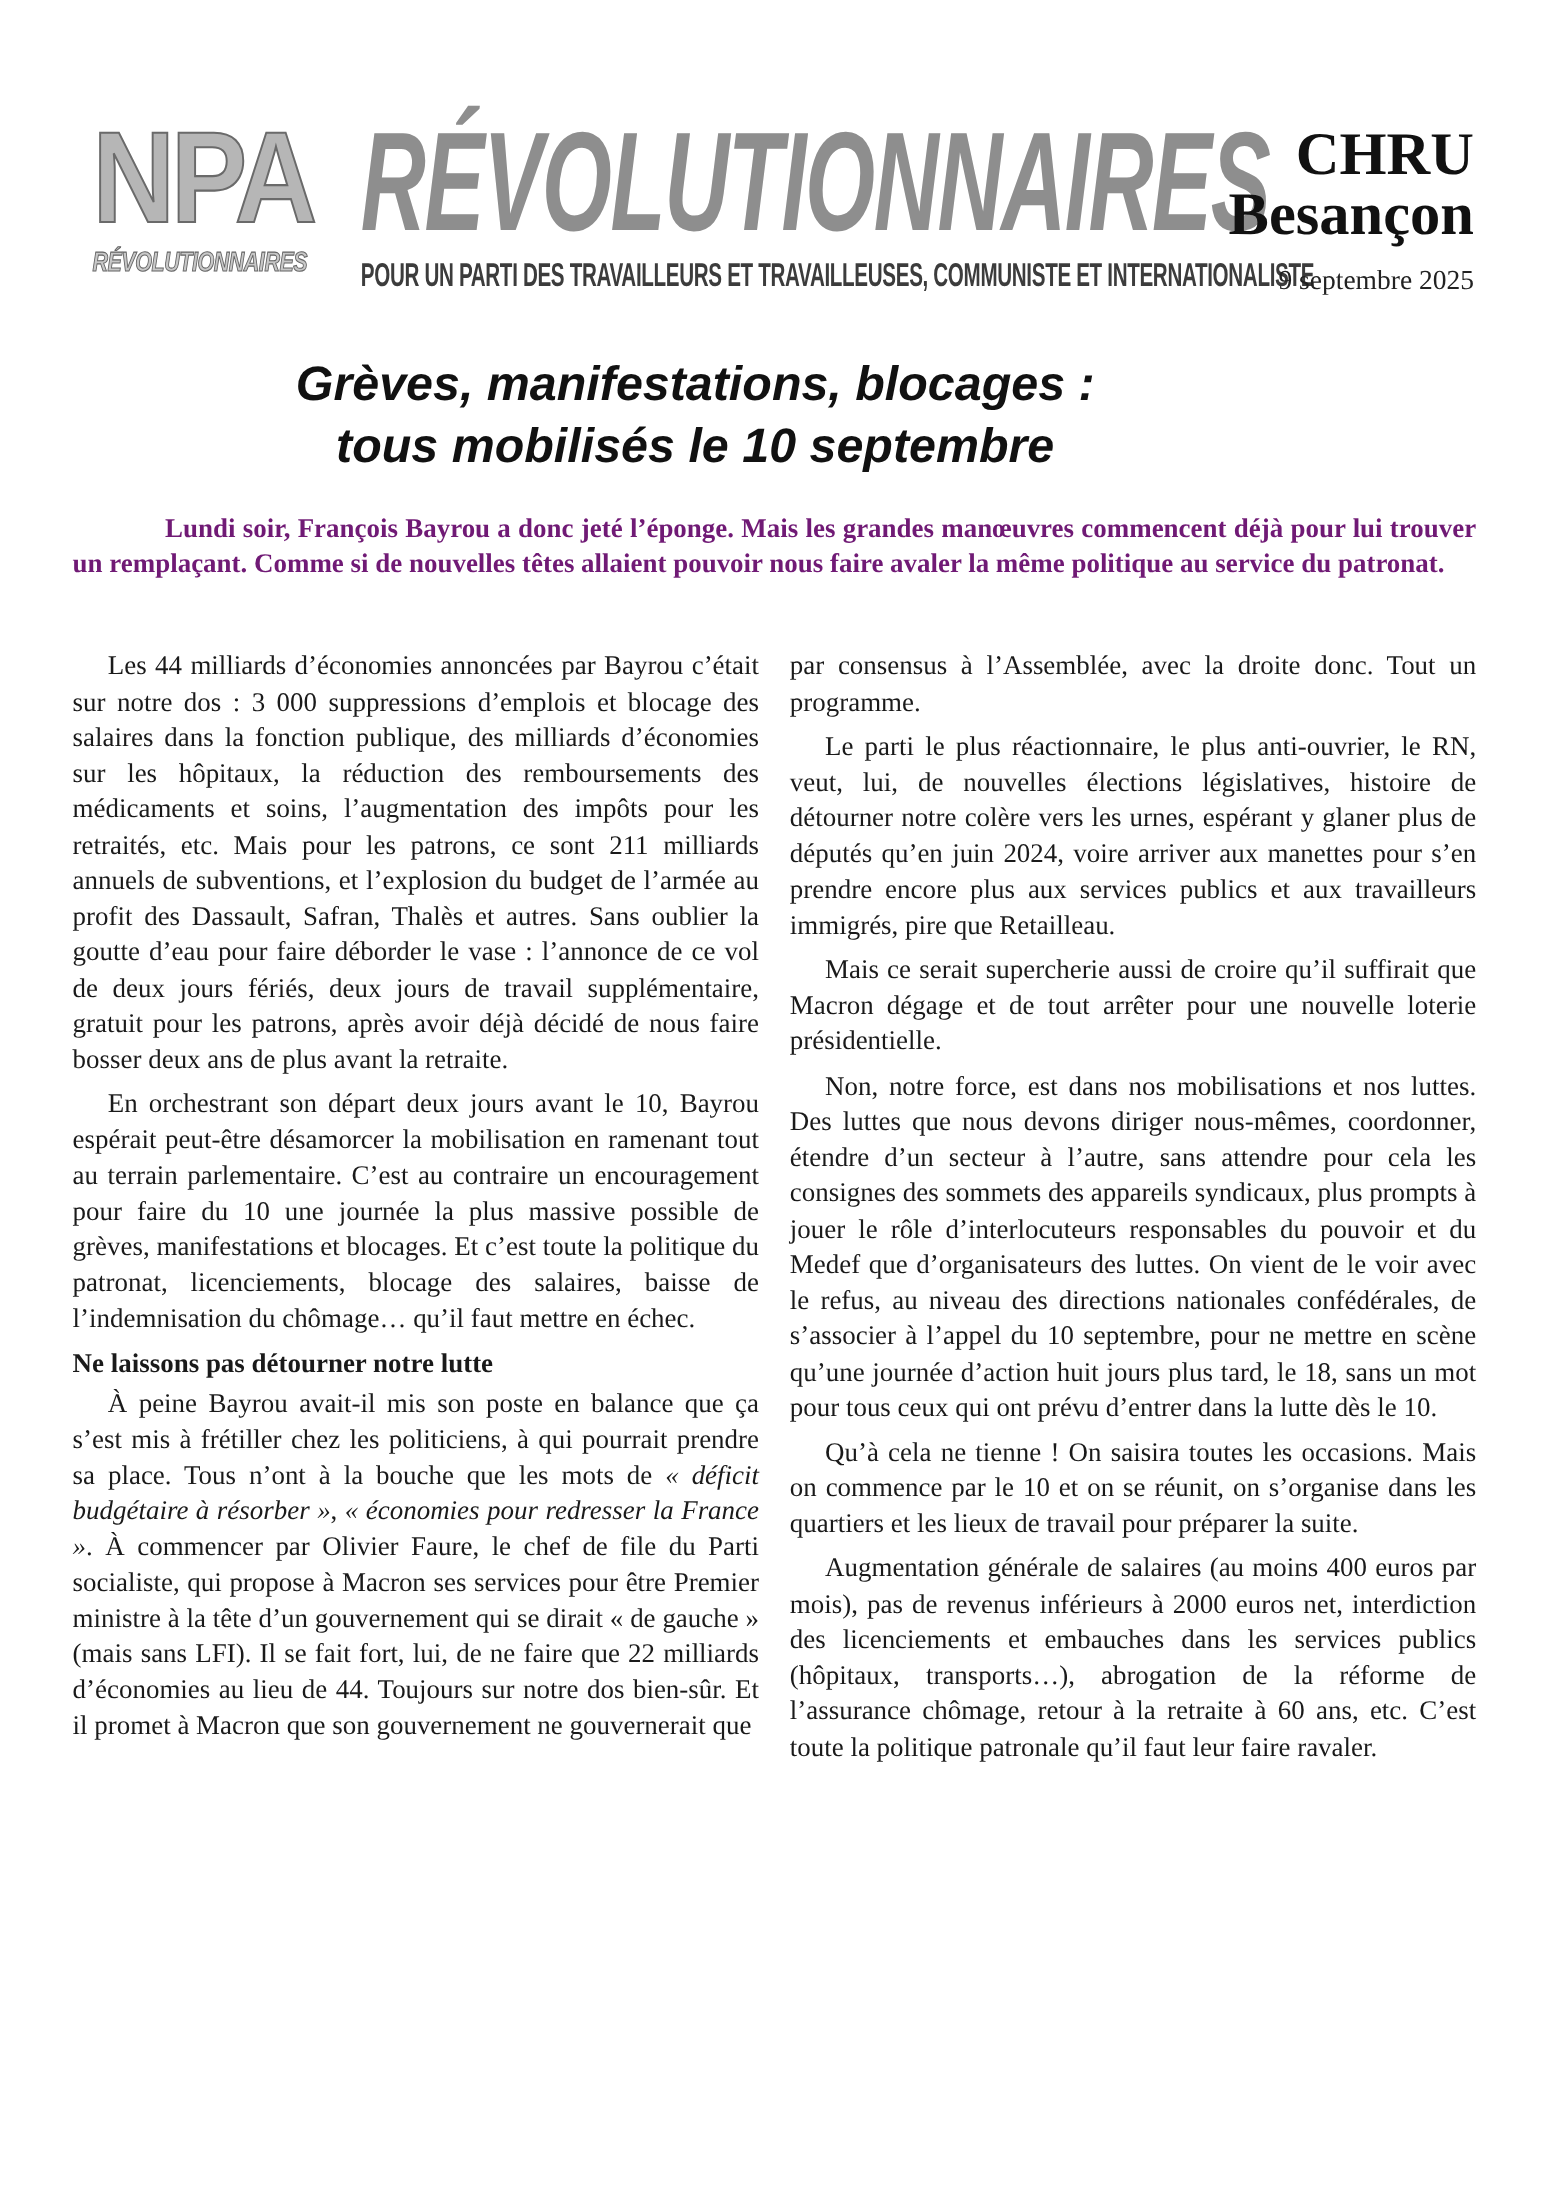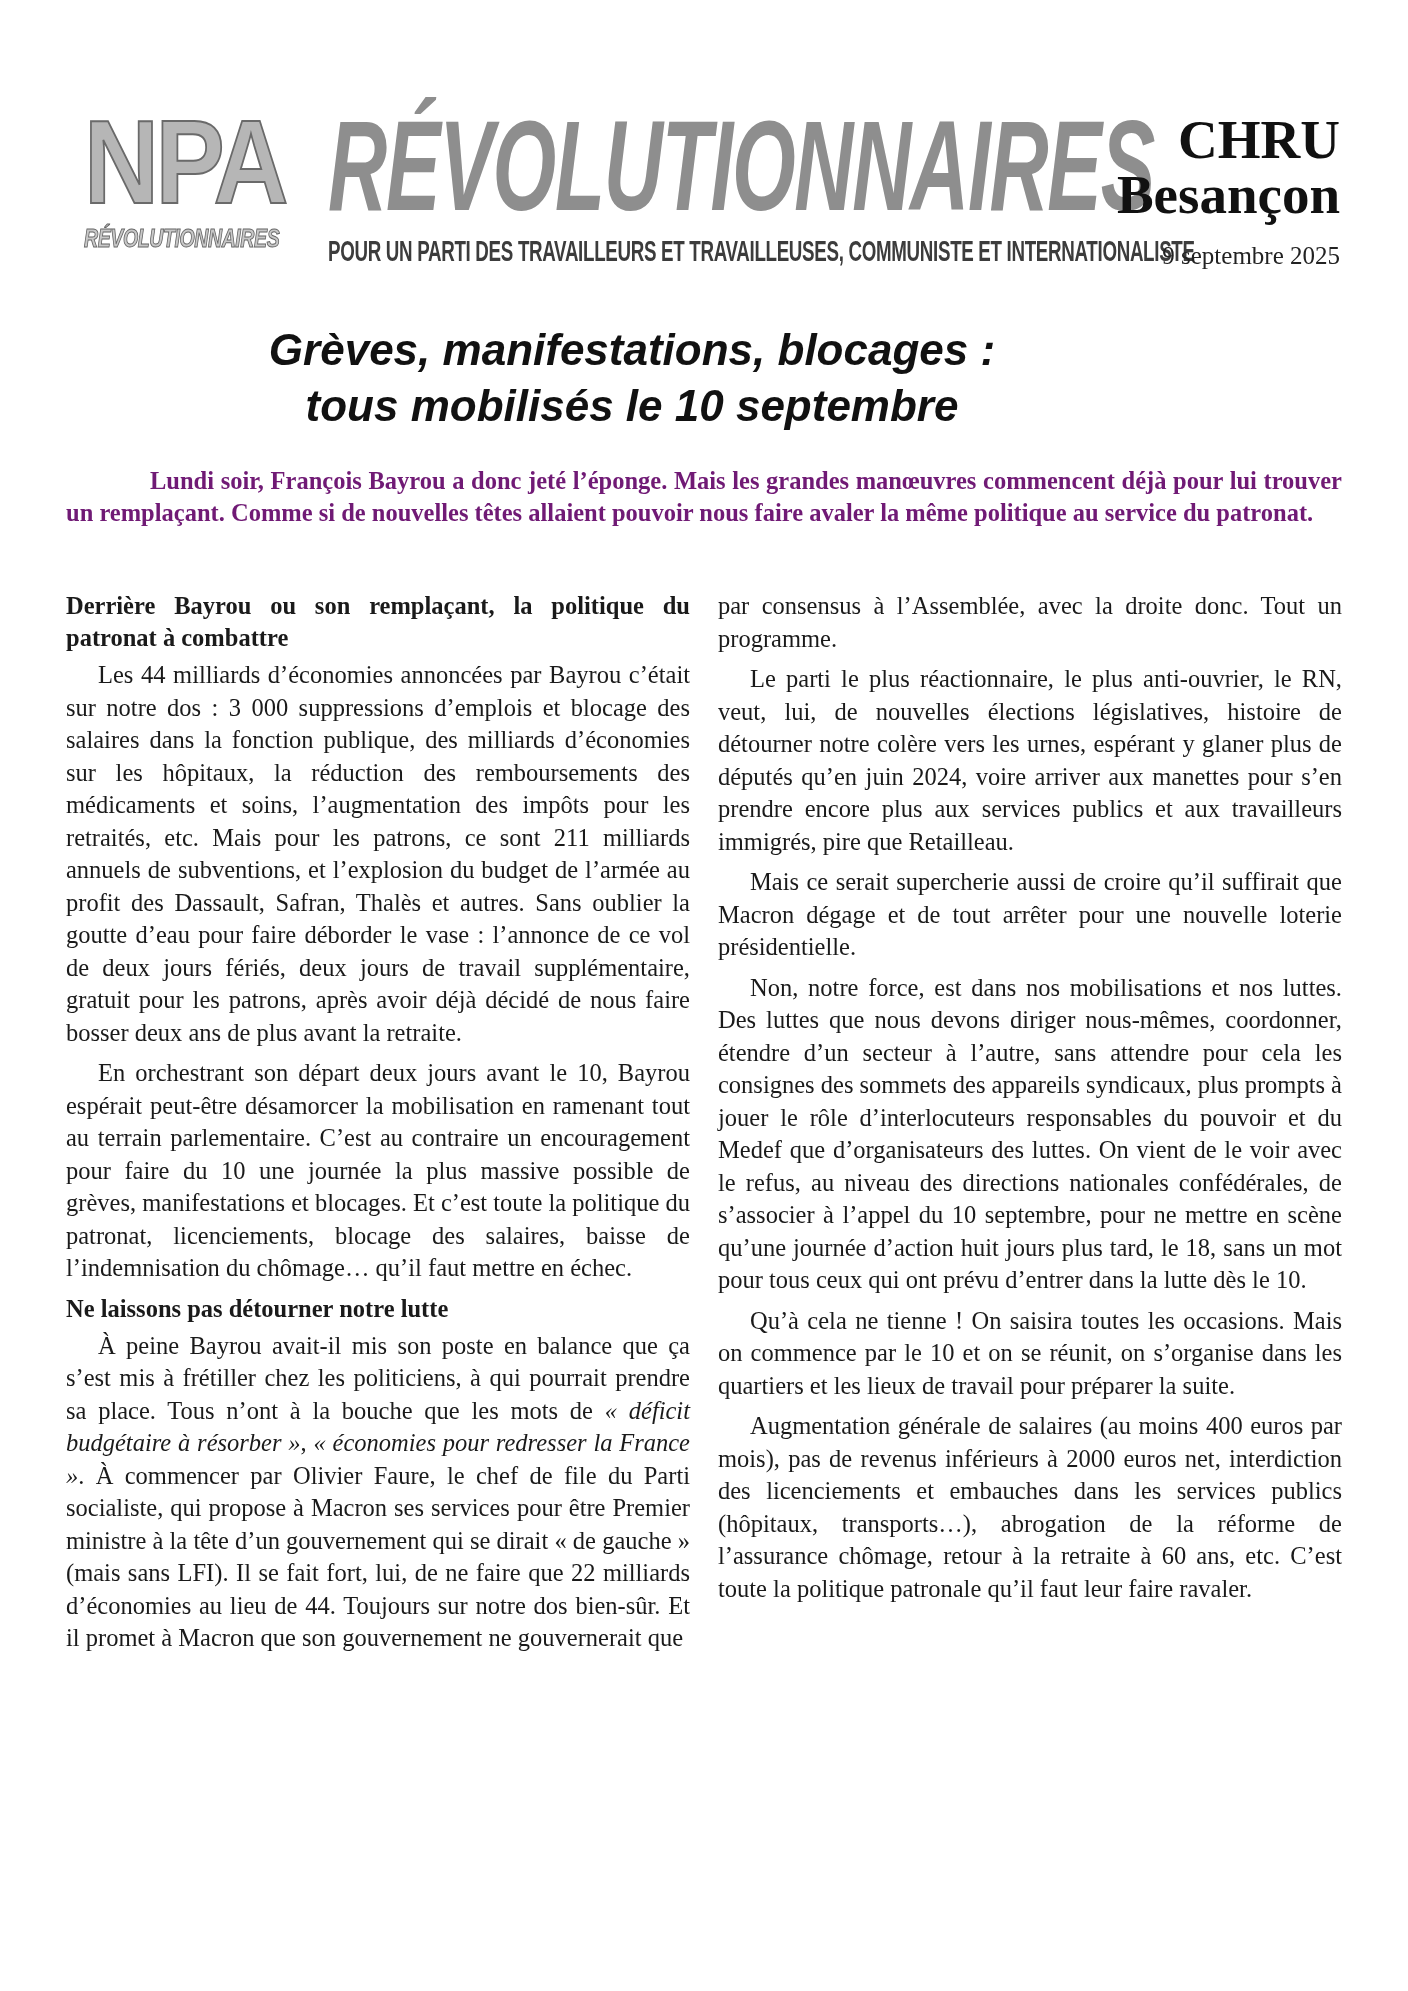--- a/index.html
+++ b/index.html
@@ -82,21 +82,20 @@
 </div>
 
 <h1 class="title">
   <span>Grèves, manifestations, blocages :</span>
   <span>tous mobilisés le 10 septembre</span>
 </h1>
 
 <p class="intro">Lundi soir, François Bayrou a donc jeté l’éponge. Mais les grandes manœuvres commencent déjà pour lui trouver un remplaçant. Comme si de nouvelles têtes allaient pouvoir nous faire avaler la même politique au service du patronat.</p>
 
 <div class="col col-left">
-  <h2>Derrière Bayrou ou son remplaçant, la politique du patronat à combattre</h2>
   <p>Les 44 milliards d’économies annoncées par Bayrou c’était sur notre dos : 3 000 suppressions d’emplois et blocage des salaires dans la fonction publique, des milliards d’économies sur les hôpitaux, la réduction des remboursements des médicaments et soins, l’augmentation des impôts pour les retraités, etc. Mais pour les patrons, ce sont 211 milliards annuels de subventions, et l’explosion du budget de l’armée au profit des Dassault, Safran, Thalès et autres. Sans oublier la goutte d’eau pour faire déborder le vase : l’annonce de ce vol de deux jours fériés, deux jours de travail supplémentaire, gratuit pour les patrons, après avoir déjà décidé de nous faire bosser deux ans de plus avant la retraite.</p>
   <p>En orchestrant son départ deux jours avant le 10, Bayrou espérait peut-être désamorcer la mobilisation en ramenant tout au terrain parlementaire. C’est au contraire un encouragement pour faire du 10 une journée la plus massive possible de grèves, manifestations et blocages. Et c’est toute la politique du patronat, licenciements, blocage des salaires, baisse de l’indemnisation du chômage… qu’il faut mettre en échec.</p>
   <h2>Ne laissons pas détourner notre lutte</h2>
   <p><span>À peine Bayrou avait-il mis son poste en balance que ça s’est mis à frétiller chez les politiciens, à qui pourrait prendre sa place. Tous n’ont à la bouche que les mots de </span><em>« déficit budgétaire à résorber »</em><span>, </span><em>« économies pour redresser la France »</em><span>. À commencer par Olivier Faure, le chef de file du Parti socialiste, qui propose à Macron ses services pour être Premier ministre à la tête d’un gouvernement qui se dirait « de gauche » (mais sans LFI). Il se fait fort, lui, de ne faire que 22 milliards d’économies au lieu de 44. Toujours sur notre dos bien-sûr. Et il promet à Macron que son gouvernement ne gouvernerait que</span></p>
 </div>
 
 <div class="col col-right">
   <p class="cont">par consensus à l’Assemblée, avec la droite donc. Tout un programme.</p>
   <p>Le parti le plus réactionnaire, le plus anti-ouvrier, le RN, veut, lui, de nouvelles élections législatives, histoire de détourner notre colère vers les urnes, espérant y glaner plus de députés qu’en juin 2024, voire arriver aux manettes pour s’en prendre encore plus aux services publics et aux travailleurs immigrés, pire que Retailleau.</p>
   <p>Mais ce serait supercherie aussi de croire qu’il suffirait que Macron dégage et de tout arrêter pour une nouvelle loterie présidentielle.</p>

